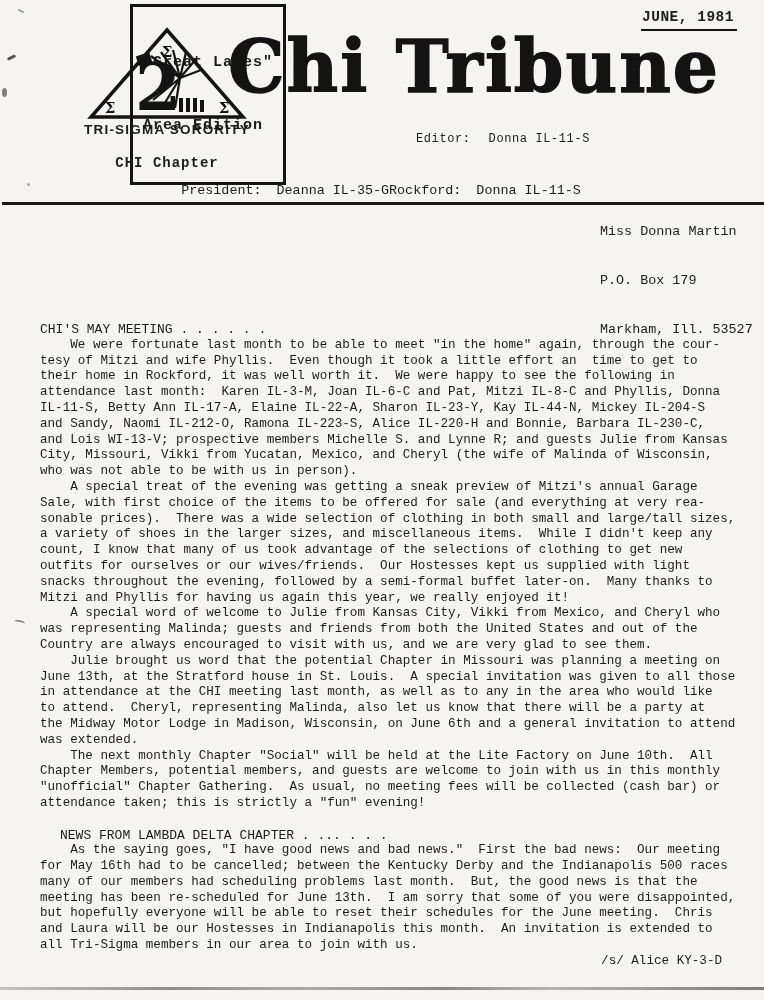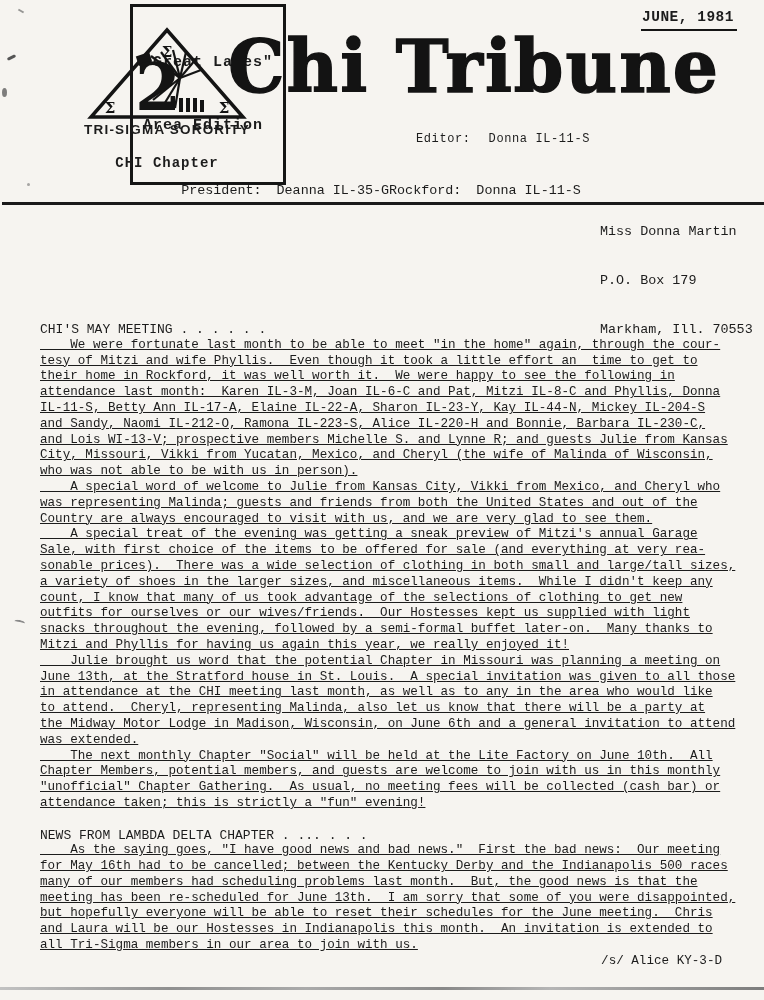--- a/index.html
+++ b/index.html
@@ -66,22 +66,22 @@
   .mail-address{
     position:absolute;left:600px;top:191px;
     font-size:13.4px;line-height:16.4px;white-space:pre;
   }
   
   .body-copy{
     position:absolute;left:40px;right:10px;top:322px;
     font-size:12.6px;line-height:15.8px;
   }
   .sec-heading{margin:0;font-size:13px;font-weight:normal;white-space:pre;}
-  .sec-heading.second{margin-top:15.8px;}
-  .para{margin:0;white-space:pre;text-decoration:underline;}
+  .sec-heading.second{margin-top:15.8px;margin-left:20px;}
+  .para{margin:0;white-space:pre;}
   .signature{
     text-align:right;padding-right:32px;white-space:pre;
   }
   
   .artifact{position:absolute;background:#555;}
   .a1{left:7px;top:56px;width:9px;height:3px;border-radius:2px;transform:rotate(-25deg);}
   .a2{left:2px;top:88px;width:5px;height:9px;border-radius:50%;opacity:.75;}
   .a3{left:18px;top:10px;width:6px;height:2px;transform:rotate(30deg);opacity:.6;}
   .a4{left:14px;top:620px;width:11px;height:3px;border-radius:60% 60% 0 0;background:none;border-top:2px solid #8a8a8a;transform:rotate(12deg);}
   .a5{left:27px;top:183px;width:3px;height:3px;border-radius:50%;opacity:.5;}
@@ -147,45 +147,45 @@
 
   <div class="officers">
     <span class="officer"><span class="role">President:</span><span class="name">Deanna IL-35-G</span></span>
     <span class="officer"><span class="role">Rockford:</span><span class="name">Donna IL-11-S</span></span>
   </div>
   <div class="officers-rule"></div>
 
   <div class="mail-address">
     <div>Miss Donna Martin</div>
     <div>P.O. Box 179</div>
-    <div>Markham, Ill. 70553</div>
+    <div>Markham, Ill. 53527</div>
   </div>
 
   <div class="body-copy">
     <h2 class="sec-heading">CHI'S MAY MEETING . . . . . .</h2>
     <p class="para">    We were fortunate last month to be able to meet "in the home" again, through the cour-
 tesy of Mitzi and wife Phyllis.  Even though it took a little effort an  time to get to
 their home in Rockford, it was well worth it.  We were happy to see the following in
 attendance last month:  Karen IL-3-M, Joan IL-6-C and Pat, Mitzi IL-8-C and Phyllis, Donna
 IL-11-S, Betty Ann IL-17-A, Elaine IL-22-A, Sharon IL-23-Y, Kay IL-44-N, Mickey IL-204-S
 and Sandy, Naomi IL-212-O, Ramona IL-223-S, Alice IL-220-H and Bonnie, Barbara IL-230-C,
 and Lois WI-13-V; prospective members Michelle S. and Lynne R; and guests Julie from Kansas
 City, Missouri, Vikki from Yucatan, Mexico, and Cheryl (the wife of Malinda of Wisconsin,
 who was not able to be with us in person).</p>
-    <p class="para">    A special word of welcome to Julie from Kansas City, Vikki from Mexico, and Cheryl who
-was representing Malinda; guests and friends from both the United States and out of the
-Country are always encouraged to visit with us, and we are very glad to see them.</p>
     <p class="para">    A special treat of the evening was getting a sneak preview of Mitzi's annual Garage
 Sale, with first choice of the items to be offered for sale (and everything at very rea-
 sonable prices).  There was a wide selection of clothing in both small and large/tall sizes,
 a variety of shoes in the larger sizes, and miscellaneous items.  While I didn't keep any
 count, I know that many of us took advantage of the selections of clothing to get new
 outfits for ourselves or our wives/friends.  Our Hostesses kept us supplied with light
 snacks throughout the evening, followed by a semi-formal buffet later-on.  Many thanks to
 Mitzi and Phyllis for having us again this year, we really enjoyed it!</p>
+    <p class="para">    A special word of welcome to Julie from Kansas City, Vikki from Mexico, and Cheryl who
+was representing Malinda; guests and friends from both the United States and out of the
+Country are always encouraged to visit with us, and we are very glad to see them.</p>
     <p class="para">    Julie brought us word that the potential Chapter in Missouri was planning a meeting on
 June 13th, at the Stratford house in St. Louis.  A special invitation was given to all those
 in attendance at the CHI meeting last month, as well as to any in the area who would like
 to attend.  Cheryl, representing Malinda, also let us know that there will be a party at
 the Midway Motor Lodge in Madison, Wisconsin, on June 6th and a general invitation to attend
 was extended.</p>
     <p class="para">    The next monthly Chapter "Social" will be held at the Lite Factory on June 10th.  All
 Chapter Members, potential members, and guests are welcome to join with us in this monthly
 "unofficial" Chapter Gathering.  As usual, no meeting fees will be collected (cash bar) or
 attendance taken; this is strictly a "fun" evening!</p>

